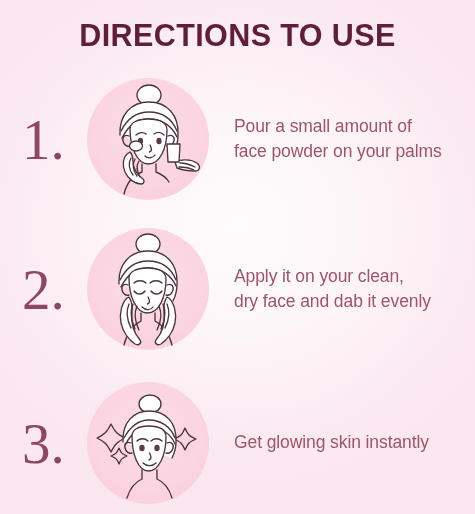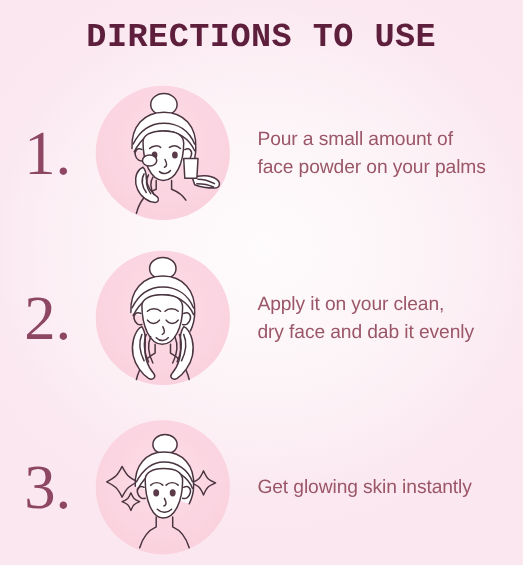--- a/index.html
+++ b/index.html
@@ -22,21 +22,21 @@
       radial-gradient(ellipse 62% 52% at 50% 44%, #fefbfc 0%, #fdf6f9 38%, #fcf0f5 62%, #fbe9f1 82%, #fbe7ef 100%);
   }
 
   
   .title {
     position: absolute;
     top: 19px;
     left: 0;
     width: 475px;
     text-align: center;
-    font-family: Liberation Mono, monospace;
+    font-family: Liberation Sans, sans-serif;
     font-size: 30.5px;
     font-weight: 700;
     letter-spacing: 0.4px;
     color: #5e1f3c;
     line-height: 1.1;
     white-space: nowrap;
   }
 
   
   .step {

